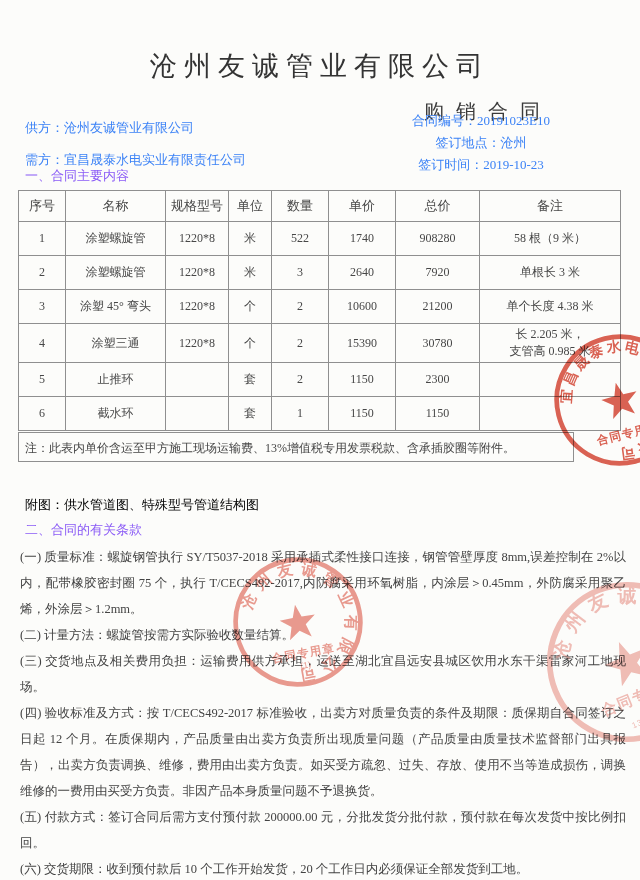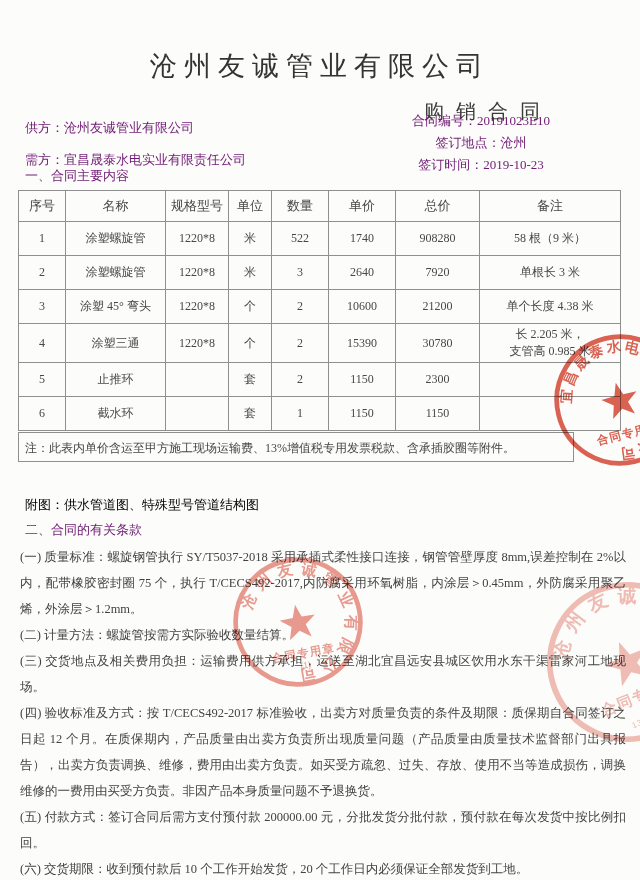--- a/index.html
+++ b/index.html
@@ -10,24 +10,24 @@
   }
   .abs{position:absolute;}
   .doc-title{
     top:48px;left:0;width:640px;text-align:center;
     font-size:27px;letter-spacing:7px;color:#333;font-weight:500;
   }
   .doc-subtitle{
     top:98px;left:0;width:552px;text-align:right;
     font-size:20px;letter-spacing:12px;color:#3a3a3a;font-weight:500;
   }
-  .meta{font-size:13px;color:#701a75;}
+  .meta{font-size:13px;color:#3b82f6;}
   .meta-left{top:112px;left:25px;line-height:32px;}
   .meta-right{top:110px;left:412px;line-height:22px;text-align:center;}
-  .sec-title{font-size:13px;color:#701a75;text-align:right;}
+  .sec-title{font-size:13px;color:#8b5cf6;text-align:right;}
   .sec1-title{top:167px;left:25px;}
   table.main{
     position:absolute;top:190px;left:18px;width:546px;
     border-collapse:collapse;table-layout:fixed;
     font-size:12px;color:#474747;
   }
   table.main td{
     border:1px solid #8f8f8f;text-align:center;vertical-align:middle;
     padding:2px 3px;overflow:hidden;
   }

